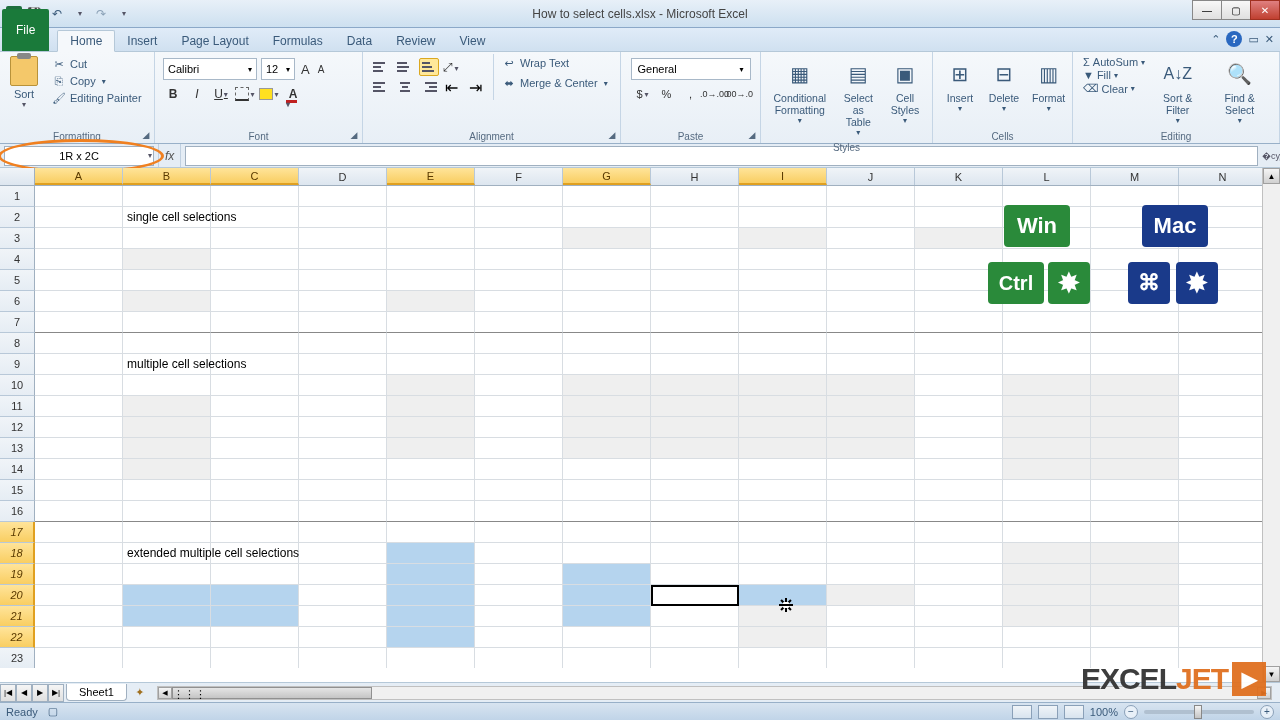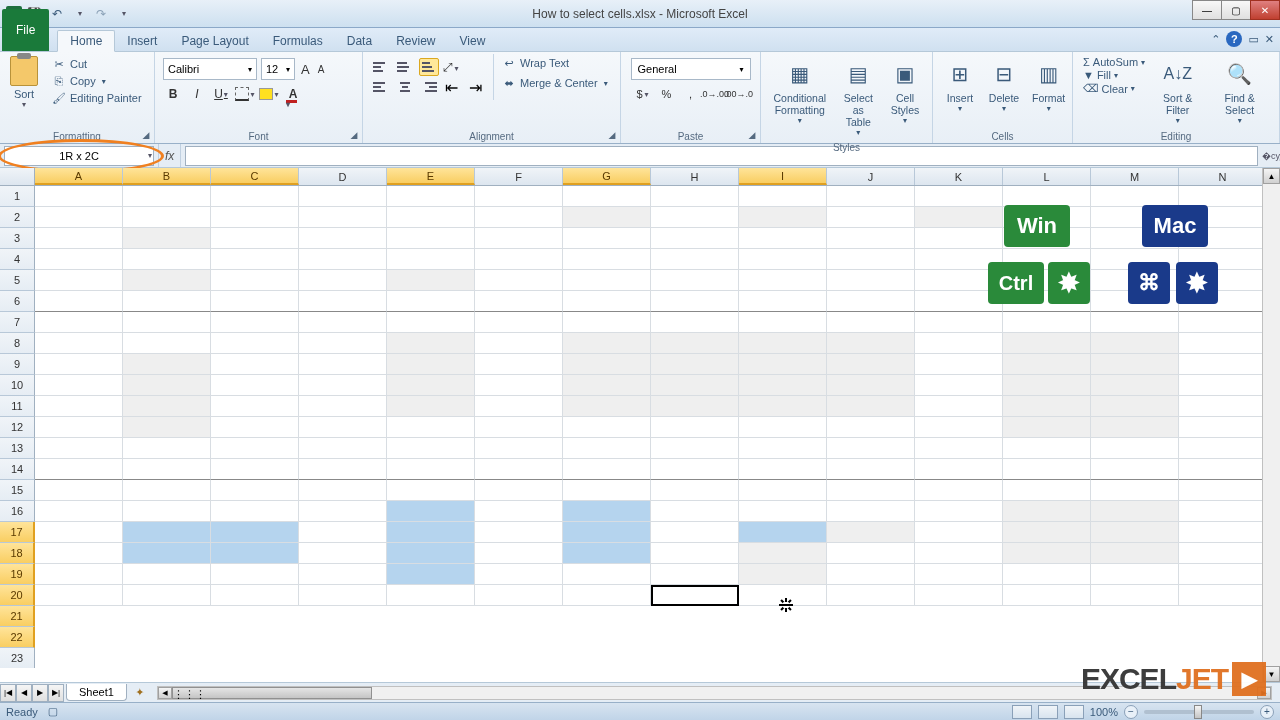--- a/index.html
+++ b/index.html
@@ -93,21 +93,21 @@
 .formula-expand { width:18px;font-size:9px;text-align:center;cursor:pointer;color:#556; }
 
 
 .grid-wrap { position: relative; height: 500px; overflow: hidden; }
 .col-headers { display:flex;height:18px;background:linear-gradient(#f0f4f8,#dde6ef);border-bottom:1px solid #a0b0c0; }
 .corner { width:35px;border-right:1px solid #a0b0c0;background:linear-gradient(#f0f4f8,#dde6ef); }
 .col-h { border-right:1px solid #b8c8d8;text-align:center;font-size:11px;color:#333;display:flex;align-items:center;justify-content:center;cursor:pointer; }
 .col-h.sel { background:linear-gradient(#ffe49a,#f9ce62);border-bottom:2px solid #e0a020;color:#5a3a00; }
 .row-headers { position:absolute;left:0;top:18px;width:35px; }
 .row-h { height:21px;border-bottom:1px solid #b8c8d8;border-right:1px solid #a0b0c0;background:linear-gradient(#f0f4f8,#e6edf4);text-align:center;font-size:11px;color:#333;display:flex;align-items:center;justify-content:center;cursor:pointer; }
-.row-h.sel { background:linear-gradient(#ffe49a,#f9ce62);border-right:2px solid #e0a020;color:#5a3a00; }
+.row-h.sel { background:linear-gradient(#ffe49a,#f9ce62);border-right:2px solid #e0a020;color:#5a3a00;font-style:italic; }
 .cells-area { position:absolute;left:35px;top:18px;right:0;bottom:0; }
 .cell-row { display:flex;height:21px; }
 .cell { border-right:1px solid #d8dde2;border-bottom:1px solid #d8dde2;font-size:12px;padding:2px 4px;display:flex;align-items:center;color:#000; }
 .grey-fill { background:#efefef; }
 .blue-fill { background:#b5d4ee; }
 .heavy-border-b { border-bottom:1.5px solid #888; }
 .active-cell-marker { position:absolute;border:2px solid #000;background:#fff;pointer-events:none; }
 
 
 .badge { position:absolute;display:flex;align-items:center;justify-content:center;color:#fff;font-weight:600;border-radius:4px;font-size:22px; }
@@ -468,240 +468,288 @@
         <div class="cell" style="width: 88px;"></div>
         <div class="cell" style="width: 88px;"></div>
         <div class="cell" style="width: 88px;"></div>
         <div class="cell" style="width: 88px;"></div>
         <div class="cell" style="width: 88px;"></div>
         <div class="cell" style="width: 88px;"></div>
         <div class="cell" style="width: 88px;"></div>
       </div>
       <div class="cell-row">
         <div class="cell" style="width: 88px;"></div>
-        <div class="cell" style="width: 88px;"></div>
-        <div class="cell" style="width: 88px;"></div>
-        <div class="cell" style="width: 88px;"></div>
-        <div class="cell" style="width: 88px;"></div>
-        <div class="cell" style="width: 88px;"></div>
-        <div class="cell grey-fill" style="width: 88px;"></div>
-        <div class="cell" style="width: 88px;"></div>
-        <div class="cell grey-fill" style="width: 88px;"></div>
-        <div class="cell" style="width: 88px;"></div>
-        <div class="cell grey-fill" style="width: 88px;"></div>
-        <div class="cell" style="width: 88px;"></div>
-        <div class="cell" style="width: 88px;"></div>
-        <div class="cell" style="width: 88px;"></div>
-      </div>
-      <div class="cell-row">
-        <div class="cell" style="width: 88px;"></div>
-        <div class="cell grey-fill" style="width: 88px;"></div>
-        <div class="cell" style="width: 88px;"></div>
-        <div class="cell" style="width: 88px;"></div>
-        <div class="cell" style="width: 88px;"></div>
-        <div class="cell" style="width: 88px;"></div>
-        <div class="cell" style="width: 88px;"></div>
-        <div class="cell" style="width: 88px;"></div>
-        <div class="cell" style="width: 88px;"></div>
-        <div class="cell" style="width: 88px;"></div>
-        <div class="cell" style="width: 88px;"></div>
-        <div class="cell" style="width: 88px;"></div>
-        <div class="cell" style="width: 88px;"></div>
-        <div class="cell" style="width: 88px;"></div>
-      </div>
-      <div class="cell-row">
-        <div class="cell" style="width: 88px;"></div>
-        <div class="cell" style="width: 88px;"></div>
-        <div class="cell" style="width: 88px;"></div>
-        <div class="cell" style="width: 88px;"></div>
-        <div class="cell" style="width: 88px;"></div>
-        <div class="cell" style="width: 88px;"></div>
-        <div class="cell" style="width: 88px;"></div>
-        <div class="cell" style="width: 88px;"></div>
-        <div class="cell" style="width: 88px;"></div>
-        <div class="cell" style="width: 88px;"></div>
-        <div class="cell" style="width: 88px;"></div>
-        <div class="cell" style="width: 88px;"></div>
-        <div class="cell" style="width: 88px;"></div>
-        <div class="cell" style="width: 88px;"></div>
-      </div>
-      <div class="cell-row">
-        <div class="cell" style="width: 88px;"></div>
-        <div class="cell grey-fill" style="width: 88px;"></div>
-        <div class="cell" style="width: 88px;"></div>
-        <div class="cell" style="width: 88px;"></div>
-        <div class="cell grey-fill" style="width: 88px;"></div>
-        <div class="cell" style="width: 88px;"></div>
-        <div class="cell" style="width: 88px;"></div>
-        <div class="cell" style="width: 88px;"></div>
-        <div class="cell" style="width: 88px;"></div>
-        <div class="cell" style="width: 88px;"></div>
-        <div class="cell" style="width: 88px;"></div>
-        <div class="cell" style="width: 88px;"></div>
-        <div class="cell" style="width: 88px;"></div>
-        <div class="cell" style="width: 88px;"></div>
-      </div>
-      <div class="cell-row">
-        <div class="cell heavy-border-b" style="width: 88px;"></div>
-        <div class="cell heavy-border-b" style="width: 88px;"></div>
-        <div class="cell heavy-border-b" style="width: 88px;"></div>
-        <div class="cell heavy-border-b" style="width: 88px;"></div>
-        <div class="cell heavy-border-b" style="width: 88px;"></div>
-        <div class="cell heavy-border-b" style="width: 88px;"></div>
-        <div class="cell heavy-border-b" style="width: 88px;"></div>
-        <div class="cell heavy-border-b" style="width: 88px;"></div>
-        <div class="cell heavy-border-b" style="width: 88px;"></div>
-        <div class="cell heavy-border-b" style="width: 88px;"></div>
-        <div class="cell heavy-border-b" style="width: 88px;"></div>
-        <div class="cell heavy-border-b" style="width: 88px;"></div>
-        <div class="cell heavy-border-b" style="width: 88px;"></div>
-        <div class="cell heavy-border-b" style="width: 88px;"></div>
-      </div>
-      <div class="cell-row">
-        <div class="cell" style="width: 88px;"></div>
-        <div class="cell" style="width: 88px;"></div>
-        <div class="cell" style="width: 88px;"></div>
-        <div class="cell" style="width: 88px;"></div>
-        <div class="cell" style="width: 88px;"></div>
-        <div class="cell" style="width: 88px;"></div>
-        <div class="cell" style="width: 88px;"></div>
-        <div class="cell" style="width: 88px;"></div>
-        <div class="cell" style="width: 88px;"></div>
-        <div class="cell" style="width: 88px;"></div>
-        <div class="cell" style="width: 88px;"></div>
-        <div class="cell" style="width: 88px;"></div>
-        <div class="cell" style="width: 88px;"></div>
-        <div class="cell" style="width: 88px;"></div>
-      </div>
-      <div class="cell-row">
-        <div class="cell" style="width: 88px;"></div>
-        <div class="cell" style="width: 88px;"></div>
-        <div class="cell" style="width: 88px;"></div>
-        <div class="cell" style="width: 88px;"></div>
-        <div class="cell grey-fill" style="width: 88px;"></div>
-        <div class="cell" style="width: 88px;"></div>
-        <div class="cell grey-fill" style="width: 88px;"></div>
-        <div class="cell grey-fill" style="width: 88px;"></div>
-        <div class="cell grey-fill" style="width: 88px;"></div>
-        <div class="cell grey-fill" style="width: 88px;"></div>
-        <div class="cell" style="width: 88px;"></div>
-        <div class="cell grey-fill" style="width: 88px;"></div>
-        <div class="cell grey-fill" style="width: 88px;"></div>
-        <div class="cell" style="width: 88px;"></div>
-      </div>
-      <div class="cell-row">
-        <div class="cell" style="width: 88px;"></div>
-        <div class="cell grey-fill" style="width: 88px;"></div>
-        <div class="cell" style="width: 88px;"></div>
-        <div class="cell" style="width: 88px;"></div>
-        <div class="cell grey-fill" style="width: 88px;"></div>
-        <div class="cell" style="width: 88px;"></div>
-        <div class="cell grey-fill" style="width: 88px;"></div>
-        <div class="cell grey-fill" style="width: 88px;"></div>
-        <div class="cell grey-fill" style="width: 88px;"></div>
-        <div class="cell grey-fill" style="width: 88px;"></div>
-        <div class="cell" style="width: 88px;"></div>
-        <div class="cell grey-fill" style="width: 88px;"></div>
-        <div class="cell grey-fill" style="width: 88px;"></div>
-        <div class="cell" style="width: 88px;"></div>
-      </div>
-      <div class="cell-row">
-        <div class="cell" style="width: 88px;"></div>
-        <div class="cell grey-fill" style="width: 88px;"></div>
-        <div class="cell" style="width: 88px;"></div>
-        <div class="cell" style="width: 88px;"></div>
-        <div class="cell grey-fill" style="width: 88px;"></div>
-        <div class="cell" style="width: 88px;"></div>
-        <div class="cell grey-fill" style="width: 88px;"></div>
-        <div class="cell grey-fill" style="width: 88px;"></div>
-        <div class="cell grey-fill" style="width: 88px;"></div>
-        <div class="cell grey-fill" style="width: 88px;"></div>
-        <div class="cell" style="width: 88px;"></div>
-        <div class="cell grey-fill" style="width: 88px;"></div>
-        <div class="cell grey-fill" style="width: 88px;"></div>
-        <div class="cell" style="width: 88px;"></div>
-      </div>
-      <div class="cell-row">
-        <div class="cell" style="width: 88px;"></div>
-        <div class="cell grey-fill" style="width: 88px;"></div>
-        <div class="cell" style="width: 88px;"></div>
-        <div class="cell" style="width: 88px;"></div>
-        <div class="cell grey-fill" style="width: 88px;"></div>
-        <div class="cell" style="width: 88px;"></div>
-        <div class="cell grey-fill" style="width: 88px;"></div>
-        <div class="cell grey-fill" style="width: 88px;"></div>
-        <div class="cell grey-fill" style="width: 88px;"></div>
-        <div class="cell grey-fill" style="width: 88px;"></div>
-        <div class="cell" style="width: 88px;"></div>
-        <div class="cell grey-fill" style="width: 88px;"></div>
-        <div class="cell grey-fill" style="width: 88px;"></div>
-        <div class="cell" style="width: 88px;"></div>
-      </div>
-      <div class="cell-row">
-        <div class="cell" style="width: 88px;"></div>
-        <div class="cell grey-fill" style="width: 88px;"></div>
-        <div class="cell" style="width: 88px;"></div>
-        <div class="cell" style="width: 88px;"></div>
-        <div class="cell" style="width: 88px;"></div>
-        <div class="cell" style="width: 88px;"></div>
-        <div class="cell" style="width: 88px;"></div>
-        <div class="cell" style="width: 88px;"></div>
-        <div class="cell" style="width: 88px;"></div>
-        <div class="cell" style="width: 88px;"></div>
-        <div class="cell" style="width: 88px;"></div>
-        <div class="cell grey-fill" style="width: 88px;"></div>
-        <div class="cell grey-fill" style="width: 88px;"></div>
-        <div class="cell" style="width: 88px;"></div>
-      </div>
-      <div class="cell-row">
-        <div class="cell" style="width: 88px;"></div>
-        <div class="cell" style="width: 88px;"></div>
-        <div class="cell" style="width: 88px;"></div>
-        <div class="cell" style="width: 88px;"></div>
-        <div class="cell" style="width: 88px;"></div>
-        <div class="cell" style="width: 88px;"></div>
-        <div class="cell" style="width: 88px;"></div>
-        <div class="cell" style="width: 88px;"></div>
-        <div class="cell" style="width: 88px;"></div>
-        <div class="cell" style="width: 88px;"></div>
-        <div class="cell" style="width: 88px;"></div>
-        <div class="cell" style="width: 88px;"></div>
-        <div class="cell" style="width: 88px;"></div>
-        <div class="cell" style="width: 88px;"></div>
-      </div>
-      <div class="cell-row">
-        <div class="cell heavy-border-b" style="width: 88px;"></div>
-        <div class="cell heavy-border-b" style="width: 88px;"></div>
-        <div class="cell heavy-border-b" style="width: 88px;"></div>
-        <div class="cell heavy-border-b" style="width: 88px;"></div>
-        <div class="cell heavy-border-b" style="width: 88px;"></div>
-        <div class="cell heavy-border-b" style="width: 88px;"></div>
-        <div class="cell heavy-border-b" style="width: 88px;"></div>
-        <div class="cell heavy-border-b" style="width: 88px;"></div>
-        <div class="cell heavy-border-b" style="width: 88px;"></div>
-        <div class="cell heavy-border-b" style="width: 88px;"></div>
-        <div class="cell heavy-border-b" style="width: 88px;"></div>
-        <div class="cell heavy-border-b" style="width: 88px;"></div>
-        <div class="cell heavy-border-b" style="width: 88px;"></div>
-        <div class="cell heavy-border-b" style="width: 88px;"></div>
-      </div>
-      <div class="cell-row">
-        <div class="cell" style="width: 88px;"></div>
-        <div class="cell" style="width: 88px;"></div>
-        <div class="cell" style="width: 88px;"></div>
-        <div class="cell" style="width: 88px;"></div>
-        <div class="cell" style="width: 88px;"></div>
-        <div class="cell" style="width: 88px;"></div>
-        <div class="cell" style="width: 88px;"></div>
-        <div class="cell" style="width: 88px;"></div>
-        <div class="cell" style="width: 88px;"></div>
-        <div class="cell" style="width: 88px;"></div>
-        <div class="cell" style="width: 88px;"></div>
-        <div class="cell" style="width: 88px;"></div>
-        <div class="cell" style="width: 88px;"></div>
+        <div class="cell" style="width: 88px; white-space: nowrap; overflow: visible; z-index: 1;">single cell selections</div>
+        <div class="cell" style="width: 88px;"></div>
+        <div class="cell" style="width: 88px;"></div>
+        <div class="cell" style="width: 88px;"></div>
+        <div class="cell" style="width: 88px;"></div>
+        <div class="cell" style="width: 88px;"></div>
+        <div class="cell" style="width: 88px;"></div>
+        <div class="cell" style="width: 88px;"></div>
+        <div class="cell" style="width: 88px;"></div>
+        <div class="cell" style="width: 88px;"></div>
+        <div class="cell" style="width: 88px;"></div>
+        <div class="cell" style="width: 88px;"></div>
+        <div class="cell" style="width: 88px;"></div>
+      </div>
+      <div class="cell-row">
+        <div class="cell" style="width: 88px;"></div>
+        <div class="cell" style="width: 88px;"></div>
+        <div class="cell" style="width: 88px;"></div>
+        <div class="cell" style="width: 88px;"></div>
+        <div class="cell" style="width: 88px;"></div>
+        <div class="cell" style="width: 88px;"></div>
+        <div class="cell grey-fill" style="width: 88px;"></div>
+        <div class="cell" style="width: 88px;"></div>
+        <div class="cell grey-fill" style="width: 88px;"></div>
+        <div class="cell" style="width: 88px;"></div>
+        <div class="cell grey-fill" style="width: 88px;"></div>
+        <div class="cell" style="width: 88px;"></div>
+        <div class="cell" style="width: 88px;"></div>
+        <div class="cell" style="width: 88px;"></div>
+      </div>
+      <div class="cell-row">
+        <div class="cell" style="width: 88px;"></div>
+        <div class="cell grey-fill" style="width: 88px;"></div>
+        <div class="cell" style="width: 88px;"></div>
+        <div class="cell" style="width: 88px;"></div>
+        <div class="cell" style="width: 88px;"></div>
+        <div class="cell" style="width: 88px;"></div>
+        <div class="cell" style="width: 88px;"></div>
+        <div class="cell" style="width: 88px;"></div>
+        <div class="cell" style="width: 88px;"></div>
+        <div class="cell" style="width: 88px;"></div>
+        <div class="cell" style="width: 88px;"></div>
+        <div class="cell" style="width: 88px;"></div>
+        <div class="cell" style="width: 88px;"></div>
+        <div class="cell" style="width: 88px;"></div>
+      </div>
+      <div class="cell-row">
+        <div class="cell" style="width: 88px;"></div>
+        <div class="cell" style="width: 88px;"></div>
+        <div class="cell" style="width: 88px;"></div>
+        <div class="cell" style="width: 88px;"></div>
+        <div class="cell" style="width: 88px;"></div>
+        <div class="cell" style="width: 88px;"></div>
+        <div class="cell" style="width: 88px;"></div>
+        <div class="cell" style="width: 88px;"></div>
+        <div class="cell" style="width: 88px;"></div>
+        <div class="cell" style="width: 88px;"></div>
+        <div class="cell" style="width: 88px;"></div>
+        <div class="cell" style="width: 88px;"></div>
+        <div class="cell" style="width: 88px;"></div>
+        <div class="cell" style="width: 88px;"></div>
+      </div>
+      <div class="cell-row">
+        <div class="cell" style="width: 88px;"></div>
+        <div class="cell grey-fill" style="width: 88px;"></div>
+        <div class="cell" style="width: 88px;"></div>
+        <div class="cell" style="width: 88px;"></div>
+        <div class="cell grey-fill" style="width: 88px;"></div>
+        <div class="cell" style="width: 88px;"></div>
+        <div class="cell" style="width: 88px;"></div>
+        <div class="cell" style="width: 88px;"></div>
+        <div class="cell" style="width: 88px;"></div>
+        <div class="cell" style="width: 88px;"></div>
+        <div class="cell" style="width: 88px;"></div>
+        <div class="cell" style="width: 88px;"></div>
+        <div class="cell" style="width: 88px;"></div>
+        <div class="cell" style="width: 88px;"></div>
+      </div>
+      <div class="cell-row">
+        <div class="cell heavy-border-b" style="width: 88px;"></div>
+        <div class="cell heavy-border-b" style="width: 88px;"></div>
+        <div class="cell heavy-border-b" style="width: 88px;"></div>
+        <div class="cell heavy-border-b" style="width: 88px;"></div>
+        <div class="cell heavy-border-b" style="width: 88px;"></div>
+        <div class="cell heavy-border-b" style="width: 88px;"></div>
+        <div class="cell heavy-border-b" style="width: 88px;"></div>
+        <div class="cell heavy-border-b" style="width: 88px;"></div>
+        <div class="cell heavy-border-b" style="width: 88px;"></div>
+        <div class="cell heavy-border-b" style="width: 88px;"></div>
+        <div class="cell heavy-border-b" style="width: 88px;"></div>
+        <div class="cell heavy-border-b" style="width: 88px;"></div>
+        <div class="cell heavy-border-b" style="width: 88px;"></div>
+        <div class="cell heavy-border-b" style="width: 88px;"></div>
+      </div>
+      <div class="cell-row">
+        <div class="cell" style="width: 88px;"></div>
+        <div class="cell" style="width: 88px;"></div>
+        <div class="cell" style="width: 88px;"></div>
+        <div class="cell" style="width: 88px;"></div>
+        <div class="cell" style="width: 88px;"></div>
+        <div class="cell" style="width: 88px;"></div>
+        <div class="cell" style="width: 88px;"></div>
+        <div class="cell" style="width: 88px;"></div>
+        <div class="cell" style="width: 88px;"></div>
+        <div class="cell" style="width: 88px;"></div>
+        <div class="cell" style="width: 88px;"></div>
+        <div class="cell" style="width: 88px;"></div>
+        <div class="cell" style="width: 88px;"></div>
+        <div class="cell" style="width: 88px;"></div>
+      </div>
+      <div class="cell-row">
+        <div class="cell" style="width: 88px;"></div>
+        <div class="cell" style="width: 88px; white-space: nowrap; overflow: visible; z-index: 1;">multiple cell selections</div>
+        <div class="cell" style="width: 88px;"></div>
+        <div class="cell" style="width: 88px;"></div>
+        <div class="cell" style="width: 88px;"></div>
+        <div class="cell" style="width: 88px;"></div>
+        <div class="cell" style="width: 88px;"></div>
+        <div class="cell" style="width: 88px;"></div>
+        <div class="cell" style="width: 88px;"></div>
+        <div class="cell" style="width: 88px;"></div>
+        <div class="cell" style="width: 88px;"></div>
+        <div class="cell" style="width: 88px;"></div>
+        <div class="cell" style="width: 88px;"></div>
+        <div class="cell" style="width: 88px;"></div>
+      </div>
+      <div class="cell-row">
+        <div class="cell" style="width: 88px;"></div>
+        <div class="cell" style="width: 88px;"></div>
+        <div class="cell" style="width: 88px;"></div>
+        <div class="cell" style="width: 88px;"></div>
+        <div class="cell grey-fill" style="width: 88px;"></div>
+        <div class="cell" style="width: 88px;"></div>
+        <div class="cell grey-fill" style="width: 88px;"></div>
+        <div class="cell grey-fill" style="width: 88px;"></div>
+        <div class="cell grey-fill" style="width: 88px;"></div>
+        <div class="cell grey-fill" style="width: 88px;"></div>
+        <div class="cell" style="width: 88px;"></div>
+        <div class="cell grey-fill" style="width: 88px;"></div>
+        <div class="cell grey-fill" style="width: 88px;"></div>
+        <div class="cell" style="width: 88px;"></div>
+      </div>
+      <div class="cell-row">
+        <div class="cell" style="width: 88px;"></div>
+        <div class="cell grey-fill" style="width: 88px;"></div>
+        <div class="cell" style="width: 88px;"></div>
+        <div class="cell" style="width: 88px;"></div>
+        <div class="cell grey-fill" style="width: 88px;"></div>
+        <div class="cell" style="width: 88px;"></div>
+        <div class="cell grey-fill" style="width: 88px;"></div>
+        <div class="cell grey-fill" style="width: 88px;"></div>
+        <div class="cell grey-fill" style="width: 88px;"></div>
+        <div class="cell grey-fill" style="width: 88px;"></div>
+        <div class="cell" style="width: 88px;"></div>
+        <div class="cell grey-fill" style="width: 88px;"></div>
+        <div class="cell grey-fill" style="width: 88px;"></div>
+        <div class="cell" style="width: 88px;"></div>
+      </div>
+      <div class="cell-row">
+        <div class="cell" style="width: 88px;"></div>
+        <div class="cell grey-fill" style="width: 88px;"></div>
+        <div class="cell" style="width: 88px;"></div>
+        <div class="cell" style="width: 88px;"></div>
+        <div class="cell grey-fill" style="width: 88px;"></div>
+        <div class="cell" style="width: 88px;"></div>
+        <div class="cell grey-fill" style="width: 88px;"></div>
+        <div class="cell grey-fill" style="width: 88px;"></div>
+        <div class="cell grey-fill" style="width: 88px;"></div>
+        <div class="cell grey-fill" style="width: 88px;"></div>
+        <div class="cell" style="width: 88px;"></div>
+        <div class="cell grey-fill" style="width: 88px;"></div>
+        <div class="cell grey-fill" style="width: 88px;"></div>
+        <div class="cell" style="width: 88px;"></div>
+      </div>
+      <div class="cell-row">
+        <div class="cell" style="width: 88px;"></div>
+        <div class="cell grey-fill" style="width: 88px;"></div>
+        <div class="cell" style="width: 88px;"></div>
+        <div class="cell" style="width: 88px;"></div>
+        <div class="cell grey-fill" style="width: 88px;"></div>
+        <div class="cell" style="width: 88px;"></div>
+        <div class="cell grey-fill" style="width: 88px;"></div>
+        <div class="cell grey-fill" style="width: 88px;"></div>
+        <div class="cell grey-fill" style="width: 88px;"></div>
+        <div class="cell grey-fill" style="width: 88px;"></div>
+        <div class="cell" style="width: 88px;"></div>
+        <div class="cell grey-fill" style="width: 88px;"></div>
+        <div class="cell grey-fill" style="width: 88px;"></div>
+        <div class="cell" style="width: 88px;"></div>
+      </div>
+      <div class="cell-row">
+        <div class="cell" style="width: 88px;"></div>
+        <div class="cell grey-fill" style="width: 88px;"></div>
+        <div class="cell" style="width: 88px;"></div>
+        <div class="cell" style="width: 88px;"></div>
+        <div class="cell" style="width: 88px;"></div>
+        <div class="cell" style="width: 88px;"></div>
+        <div class="cell" style="width: 88px;"></div>
+        <div class="cell" style="width: 88px;"></div>
+        <div class="cell" style="width: 88px;"></div>
+        <div class="cell" style="width: 88px;"></div>
+        <div class="cell" style="width: 88px;"></div>
+        <div class="cell grey-fill" style="width: 88px;"></div>
+        <div class="cell grey-fill" style="width: 88px;"></div>
+        <div class="cell" style="width: 88px;"></div>
+      </div>
+      <div class="cell-row">
+        <div class="cell" style="width: 88px;"></div>
+        <div class="cell" style="width: 88px;"></div>
+        <div class="cell" style="width: 88px;"></div>
+        <div class="cell" style="width: 88px;"></div>
+        <div class="cell" style="width: 88px;"></div>
+        <div class="cell" style="width: 88px;"></div>
+        <div class="cell" style="width: 88px;"></div>
+        <div class="cell" style="width: 88px;"></div>
+        <div class="cell" style="width: 88px;"></div>
+        <div class="cell" style="width: 88px;"></div>
+        <div class="cell" style="width: 88px;"></div>
+        <div class="cell" style="width: 88px;"></div>
+        <div class="cell" style="width: 88px;"></div>
+        <div class="cell" style="width: 88px;"></div>
+      </div>
+      <div class="cell-row">
+        <div class="cell heavy-border-b" style="width: 88px;"></div>
+        <div class="cell heavy-border-b" style="width: 88px;"></div>
+        <div class="cell heavy-border-b" style="width: 88px;"></div>
+        <div class="cell heavy-border-b" style="width: 88px;"></div>
+        <div class="cell heavy-border-b" style="width: 88px;"></div>
+        <div class="cell heavy-border-b" style="width: 88px;"></div>
+        <div class="cell heavy-border-b" style="width: 88px;"></div>
+        <div class="cell heavy-border-b" style="width: 88px;"></div>
+        <div class="cell heavy-border-b" style="width: 88px;"></div>
+        <div class="cell heavy-border-b" style="width: 88px;"></div>
+        <div class="cell heavy-border-b" style="width: 88px;"></div>
+        <div class="cell heavy-border-b" style="width: 88px;"></div>
+        <div class="cell heavy-border-b" style="width: 88px;"></div>
+        <div class="cell heavy-border-b" style="width: 88px;"></div>
+      </div>
+      <div class="cell-row">
+        <div class="cell" style="width: 88px;"></div>
+        <div class="cell" style="width: 88px;"></div>
+        <div class="cell" style="width: 88px;"></div>
+        <div class="cell" style="width: 88px;"></div>
+        <div class="cell" style="width: 88px;"></div>
+        <div class="cell" style="width: 88px;"></div>
+        <div class="cell" style="width: 88px;"></div>
+        <div class="cell" style="width: 88px;"></div>
+        <div class="cell" style="width: 88px;"></div>
+        <div class="cell" style="width: 88px;"></div>
+        <div class="cell" style="width: 88px;"></div>
+        <div class="cell" style="width: 88px;"></div>
+        <div class="cell" style="width: 88px;"></div>
+        <div class="cell" style="width: 88px;"></div>
+      </div>
+      <div class="cell-row">
+        <div class="cell" style="width: 88px;"></div>
+        <div class="cell" style="width: 88px; white-space: nowrap; overflow: visible; z-index: 1;">extended multiple cell selections</div>
+        <div class="cell" style="width: 88px;"></div>
+        <div class="cell" style="width: 88px;"></div>
+        <div class="cell blue-fill" style="width: 88px;"></div>
+        <div class="cell" style="width: 88px;"></div>
+        <div class="cell" style="width: 88px;"></div>
+        <div class="cell" style="width: 88px;"></div>
+        <div class="cell" style="width: 88px;"></div>
+        <div class="cell" style="width: 88px;"></div>
+        <div class="cell" style="width: 88px;"></div>
+        <div class="cell grey-fill" style="width: 88px;"></div>
+        <div class="cell grey-fill" style="width: 88px;"></div>
         <div class="cell" style="width: 88px;"></div>
       </div>
       <div class="cell-row">
         <div class="cell" style="width: 88px;"></div>
         <div class="cell" style="width: 88px;"></div>
         <div class="cell" style="width: 88px;"></div>
         <div class="cell" style="width: 88px;"></div>
         <div class="cell blue-fill" style="width: 88px;"></div>
         <div class="cell" style="width: 88px;"></div>
         <div class="cell blue-fill" style="width: 88px;"></div>

